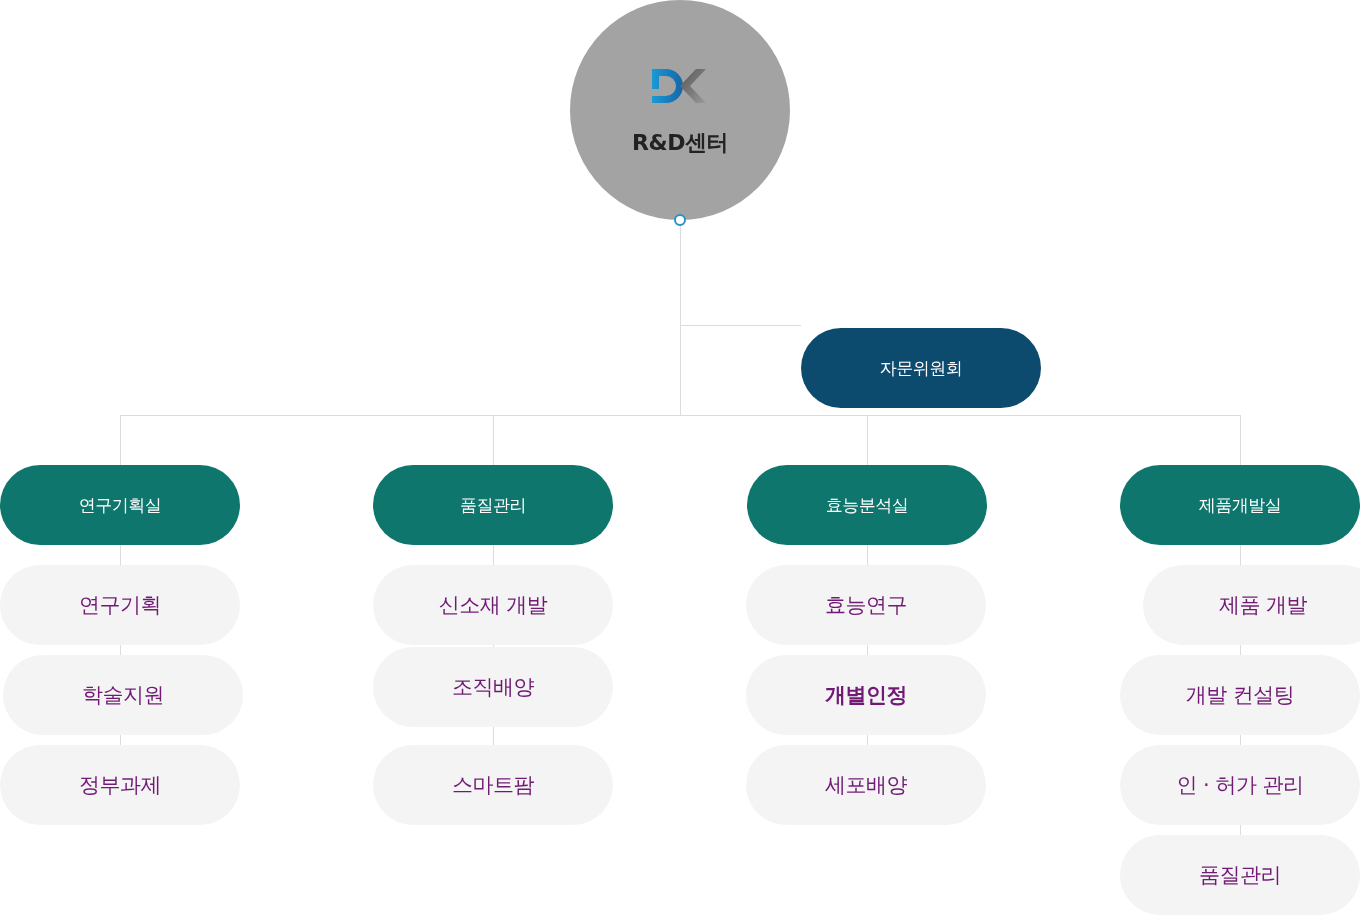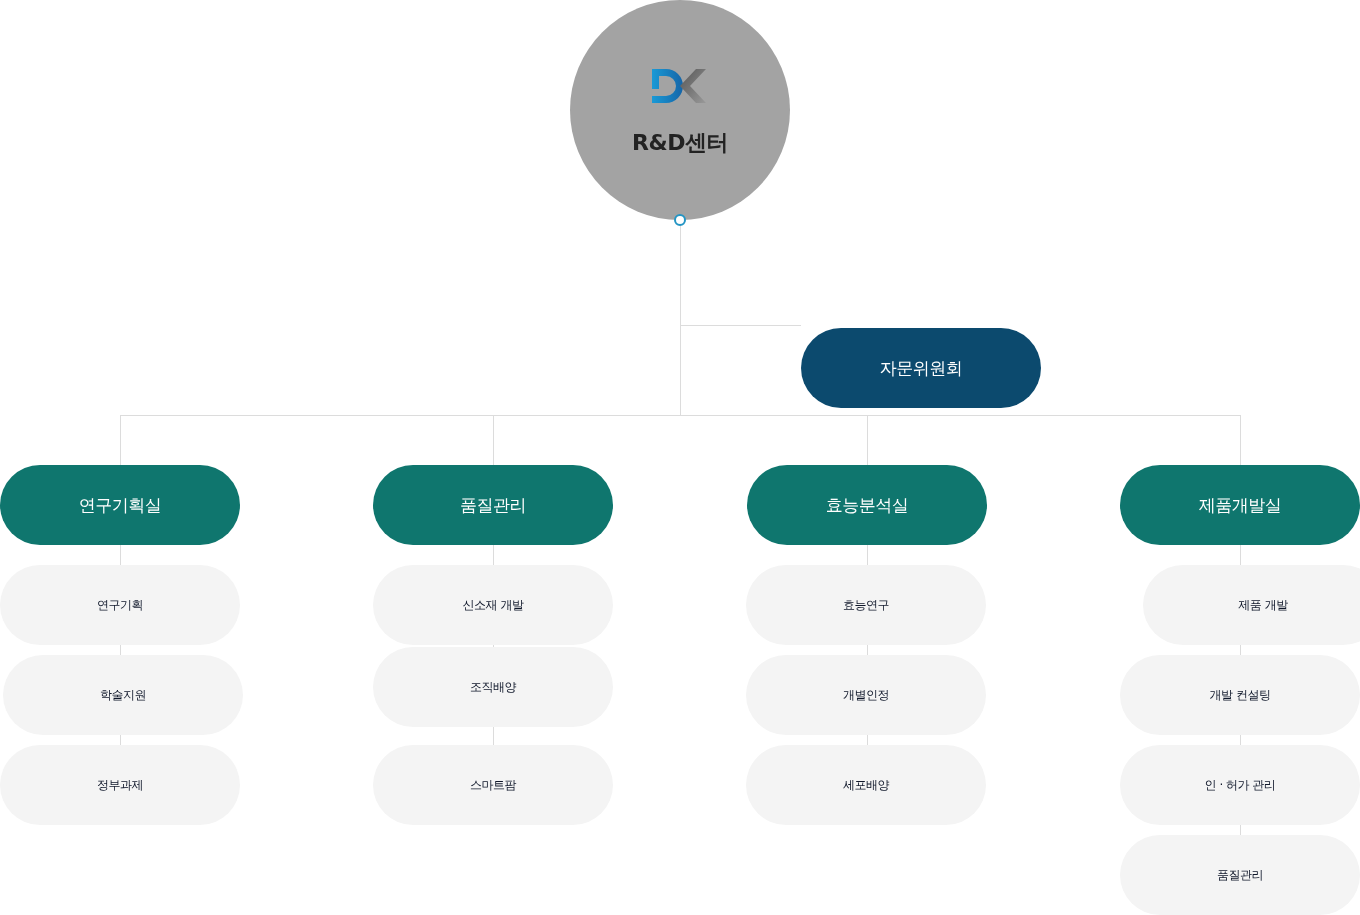--- a/index.html
+++ b/index.html
@@ -22,21 +22,21 @@
       position: absolute; left: 674px; top: 214px; width: 8px; height: 8px;
       border-radius: 50%; border: 2px solid #2495c4; background: #fff;
     }
     .pill {
       position: absolute; width: 240px; height: 80px; border-radius: 40px;
       display: flex; align-items: center; justify-content: center;
       font-size: 17px; letter-spacing: -0.5px; box-sizing: border-box;
     }
     .pill.advisory { background: #0c4a6e; color: #fff; margin-top: 43px; }
     .pill.dept { background: #0f766e; color: #fff; }
-    .pill.sub { background: #f4f4f4; color: #0f172a; font-size: 12px; }
+    .pill.sub { background: #f4f4f4; color: #701a75; font-size: 21px; }
   </style>
 </head>
 <body>
 
 <div class="line" style="left:680px; top:222px; width:1px; height:193px;"></div>
 <div class="line" style="left:680px; top:325px; width:121px; height:1px;"></div>
 <div class="line" style="left:120px; top:415px; width:1121px; height:1px;"></div>
 
 <div class="line" style="left:120px; top:415px; width:1px; height:410px;"></div>
 <div class="line" style="left:493px; top:415px; width:1px; height:410px;"></div>
@@ -91,21 +91,21 @@
 <div class="pill sub" style="left:373px; top:745px;">
   <span>스마트팜</span>
 </div>
 
 <div class="pill dept" style="left:747px; top:465px;">
   <span>효능분석실</span>
 </div>
 <div class="pill sub" style="left:746px; top:565px;">
   <span>효능연구</span>
 </div>
-<div class="pill sub" style="left:746px; top:655px;">
+<div class="pill sub" style="left:746px; top:655px;font-weight:bold;">
   <span>개별인정</span>
 </div>
 <div class="pill sub" style="left:746px; top:745px;">
   <span>세포배양</span>
 </div>
 
 <div class="pill dept" style="left:1120px; top:465px;">
   <span>제품개발실</span>
 </div>
 <div class="pill sub" style="left:1143px; top:565px;">

